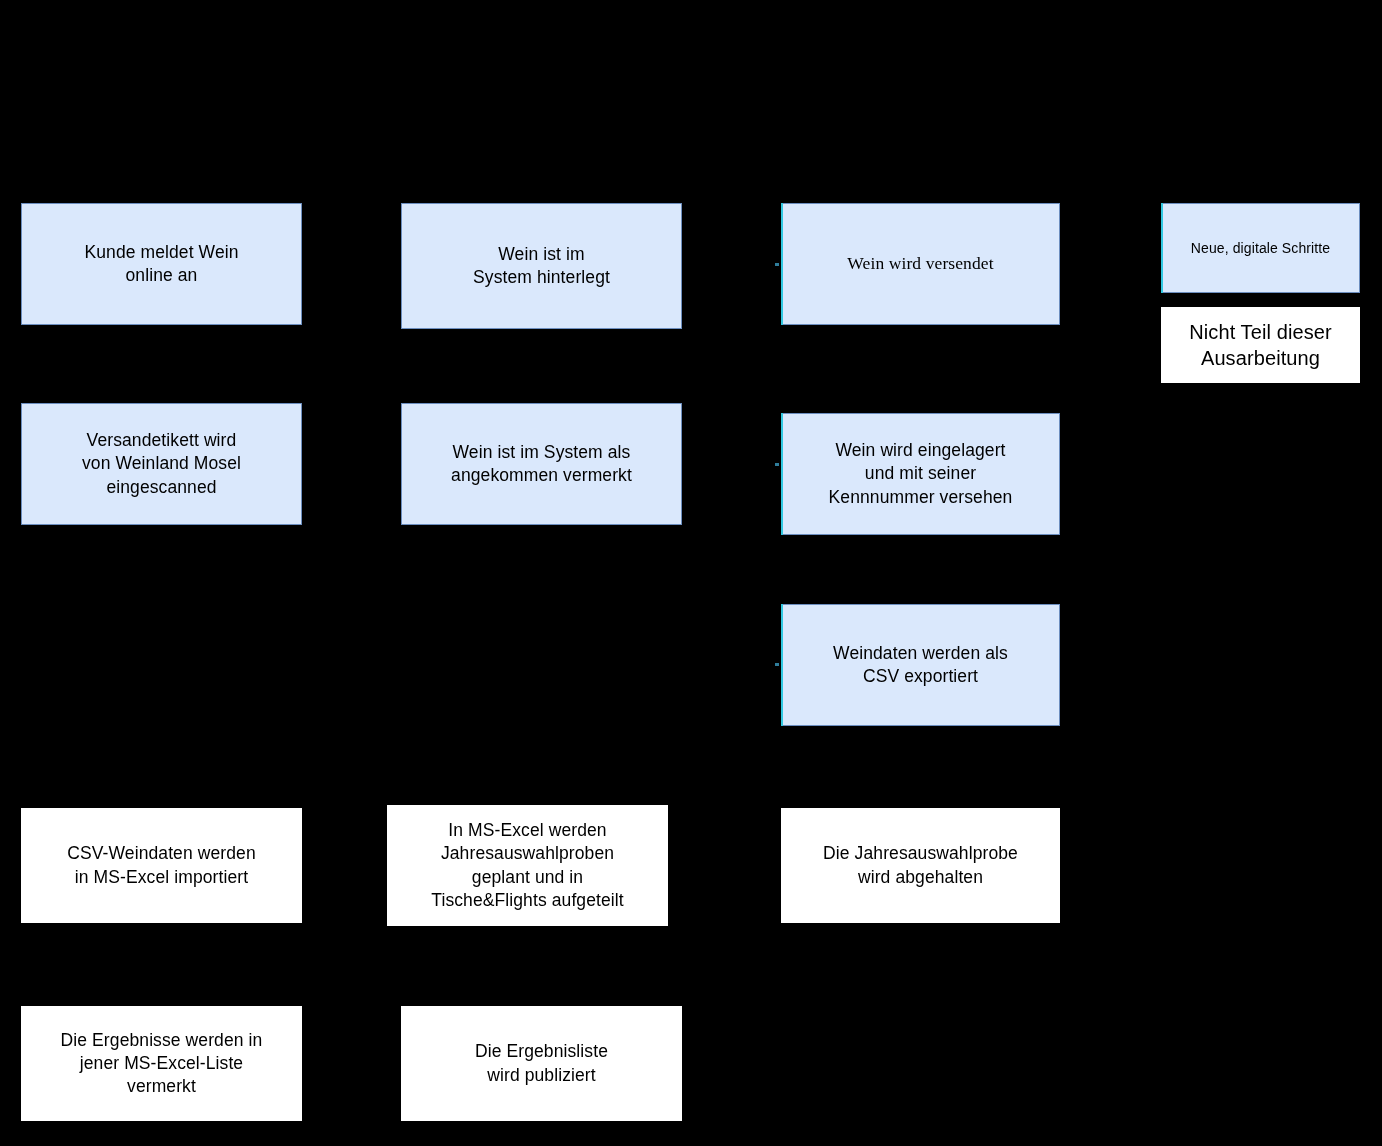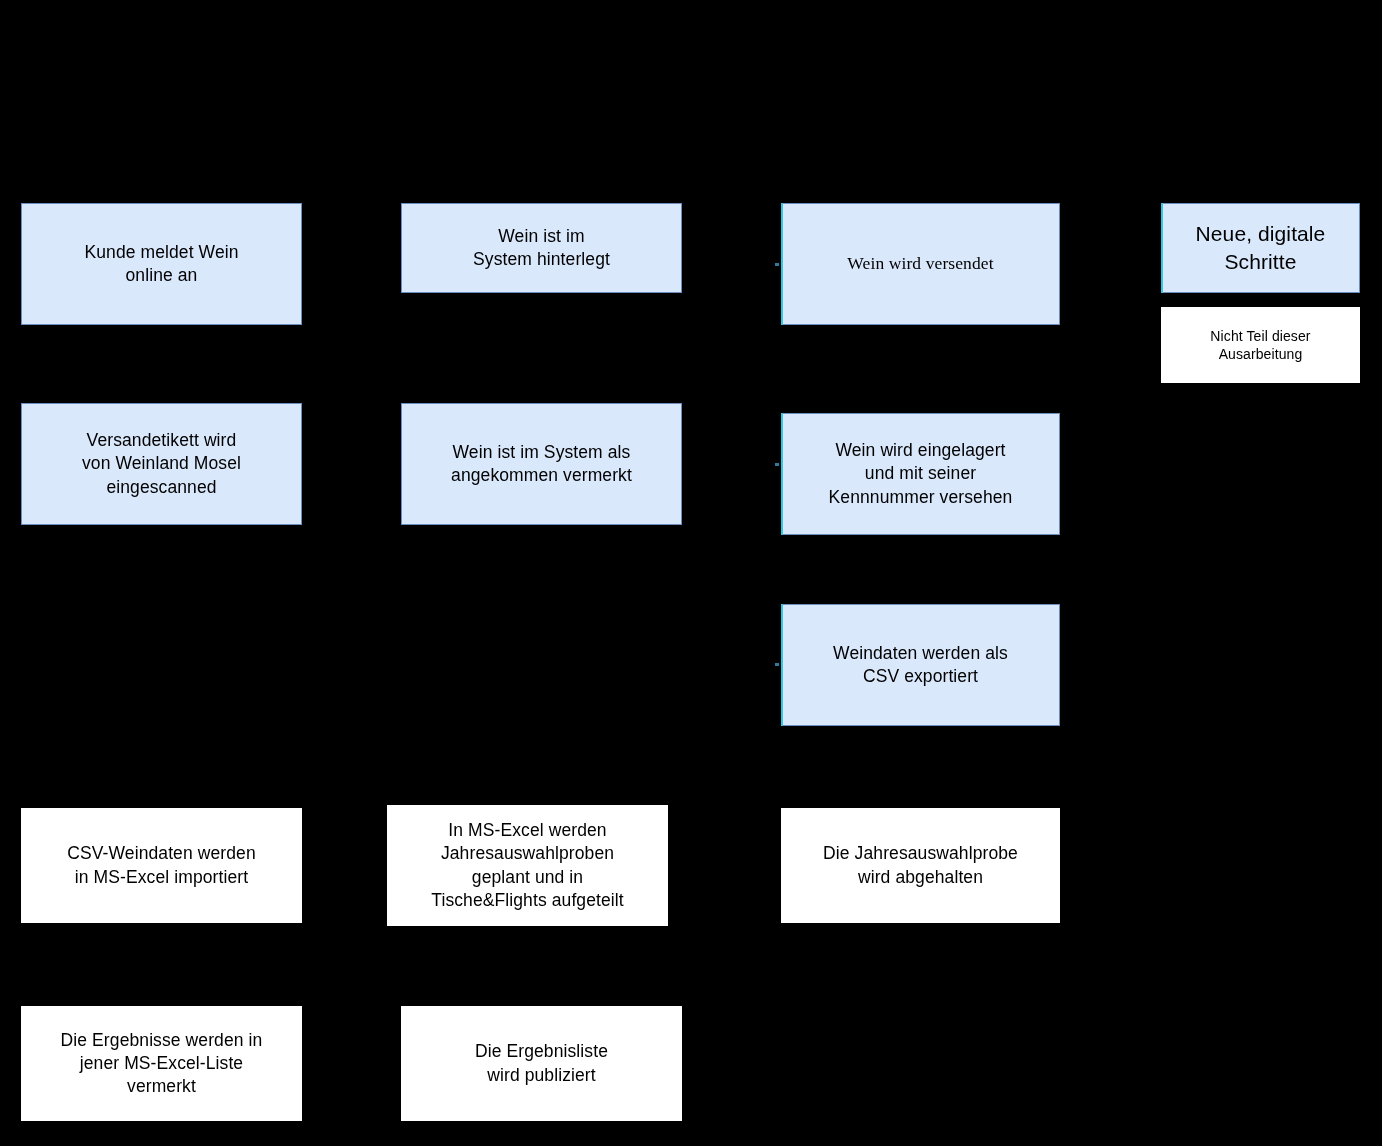--- a/index.html
+++ b/index.html
@@ -50,24 +50,24 @@
     background: #32c8e0;
   }
   
   .stub {
     position: absolute;
     width: 4px;
     height: 3px;
     background: #2f7d9b;
   }
   .node.legend {
-    font-size: 21px;
+    font-size: 14px;
   }
   .node.legend-white {
-    font-size: 14px;
+    font-size: 20px;
   }
 </style>
 </head>
 <body>
 
 <div id="canvas">
 
   <div class="node blue" style="left:21px; top:203px; width:281px; height:122px;">Kunde meldet Wein
 online an</div>
 
@@ -75,21 +75,21 @@
 von Weinland Mosel
 eingescanned</div>
 
   <div class="node white" style="left:21px; top:808px; width:281px; height:115px;">CSV-Weindaten werden
 in MS-Excel importiert</div>
 
   <div class="node white" style="left:21px; top:1006px; width:281px; height:115px;">Die Ergebnisse werden in
 jener MS-Excel-Liste
 vermerkt</div>
 
-  <div class="node blue" style="left:401px; top:203px; width:281px; height:90px;">Wein ist im
+  <div class="node blue" style="left:401px; top:203px; width:281px; height:126px;">Wein ist im
 System hinterlegt</div>
 
   <div class="node blue" style="left:401px; top:403px; width:281px; height:122px;">Wein ist im System als
 angekommen vermerkt</div>
 
   <div class="node white" style="left:387px; top:805px; width:281px; height:121px;">In MS-Excel werden
 Jahresauswahlproben
 geplant und in
 Tische&amp;Flights aufgeteilt</div>
 

